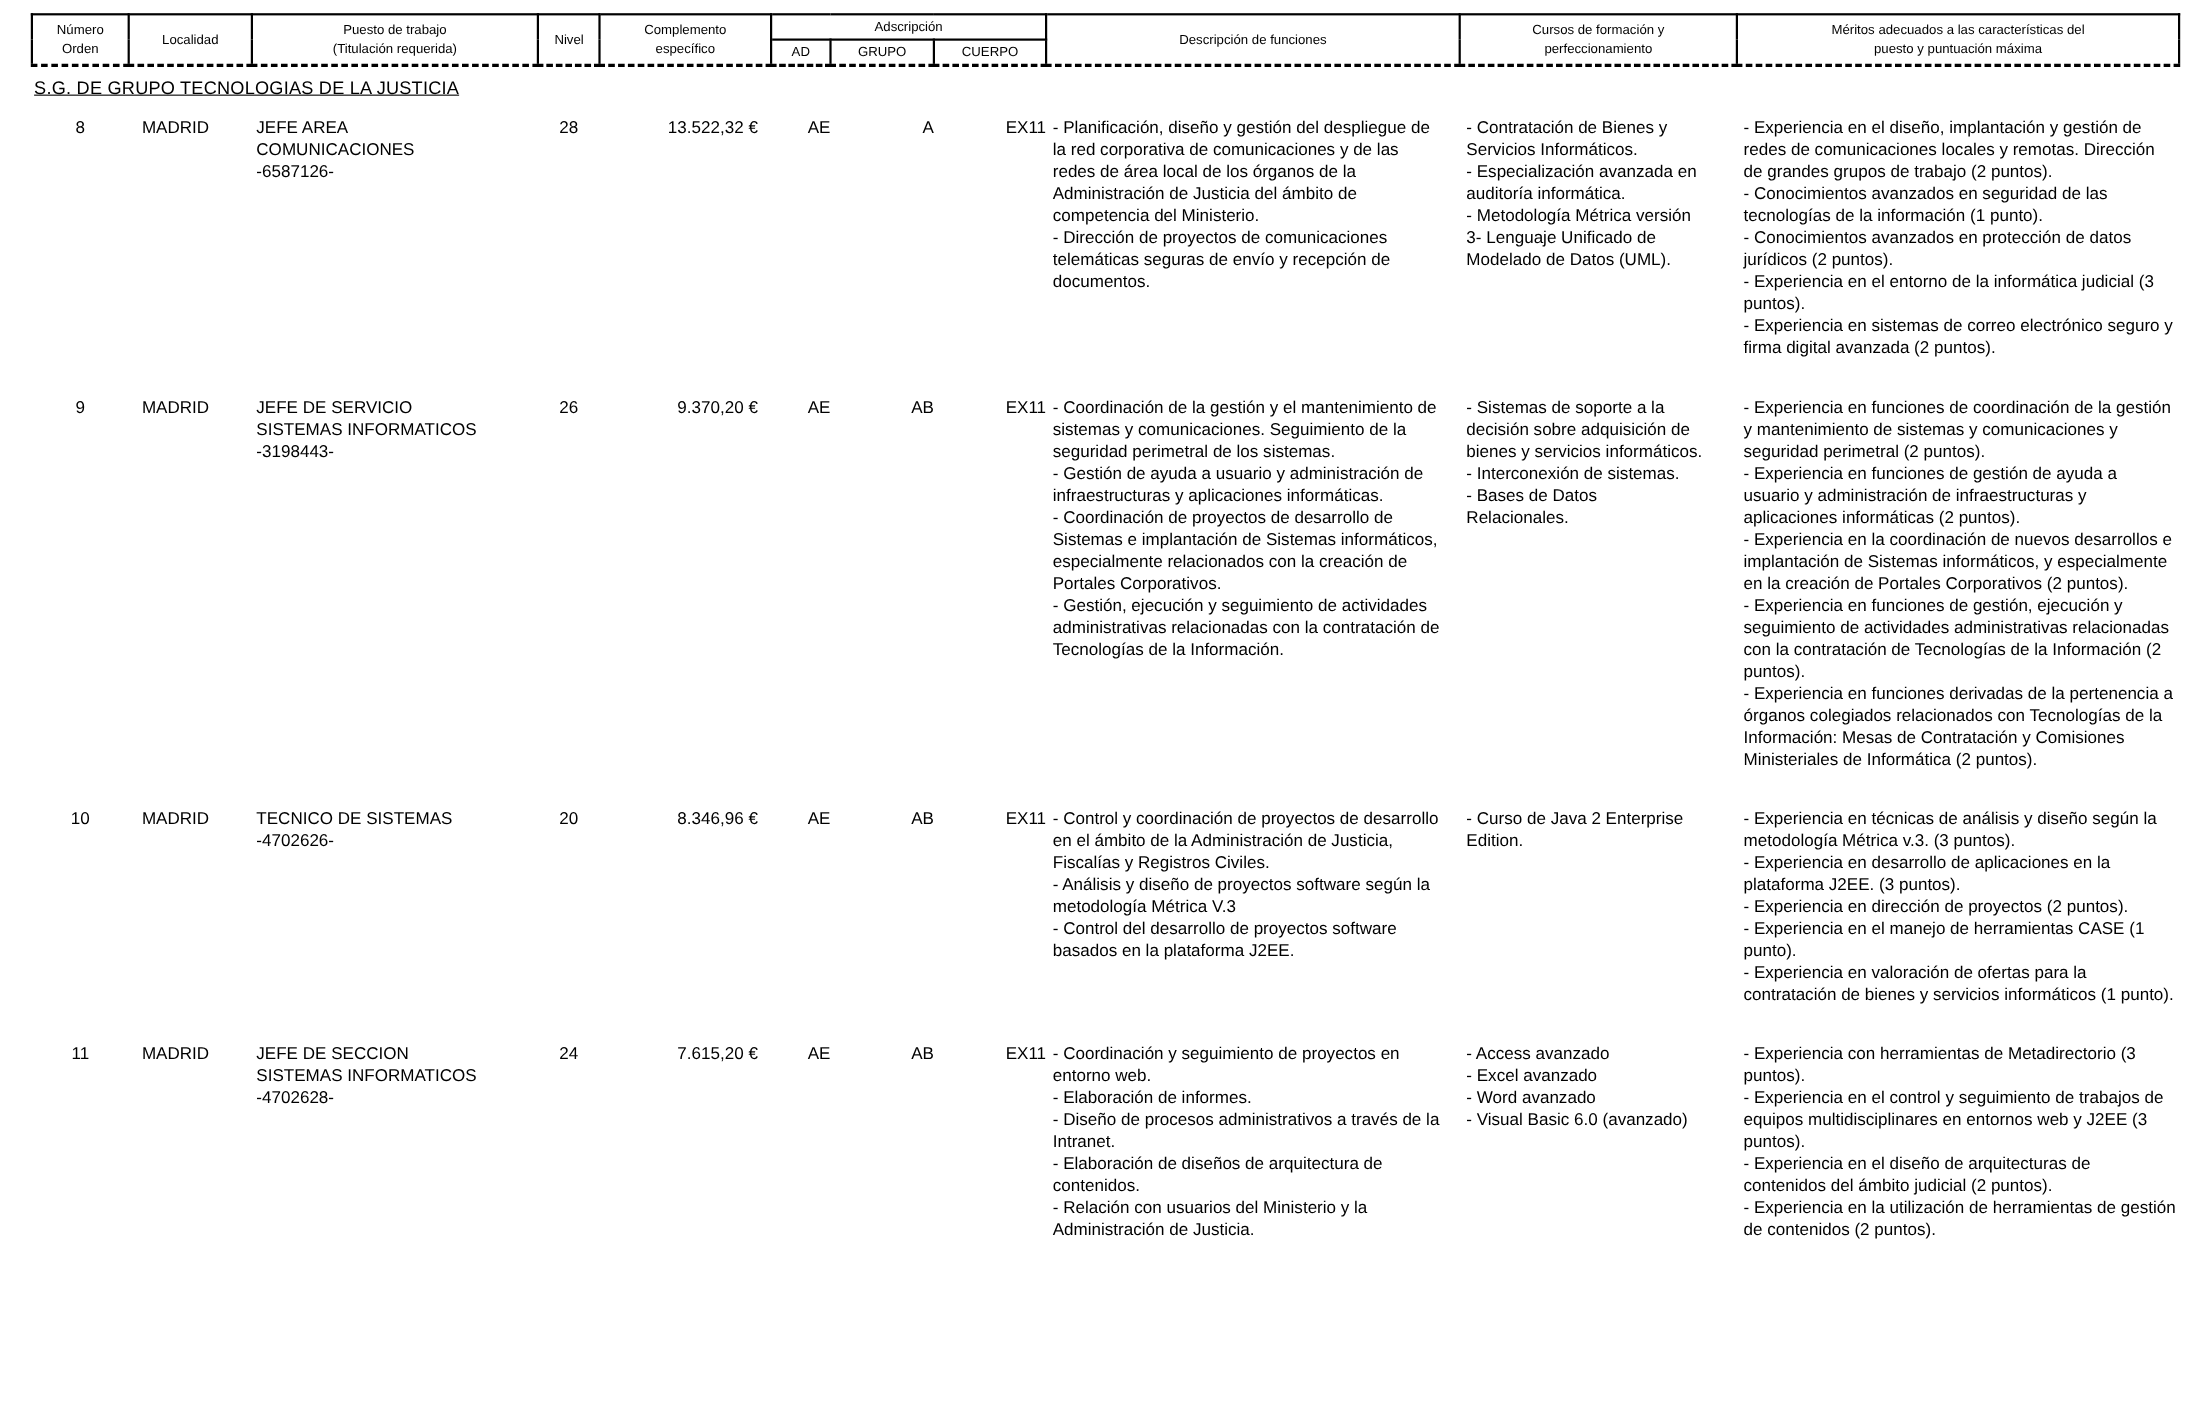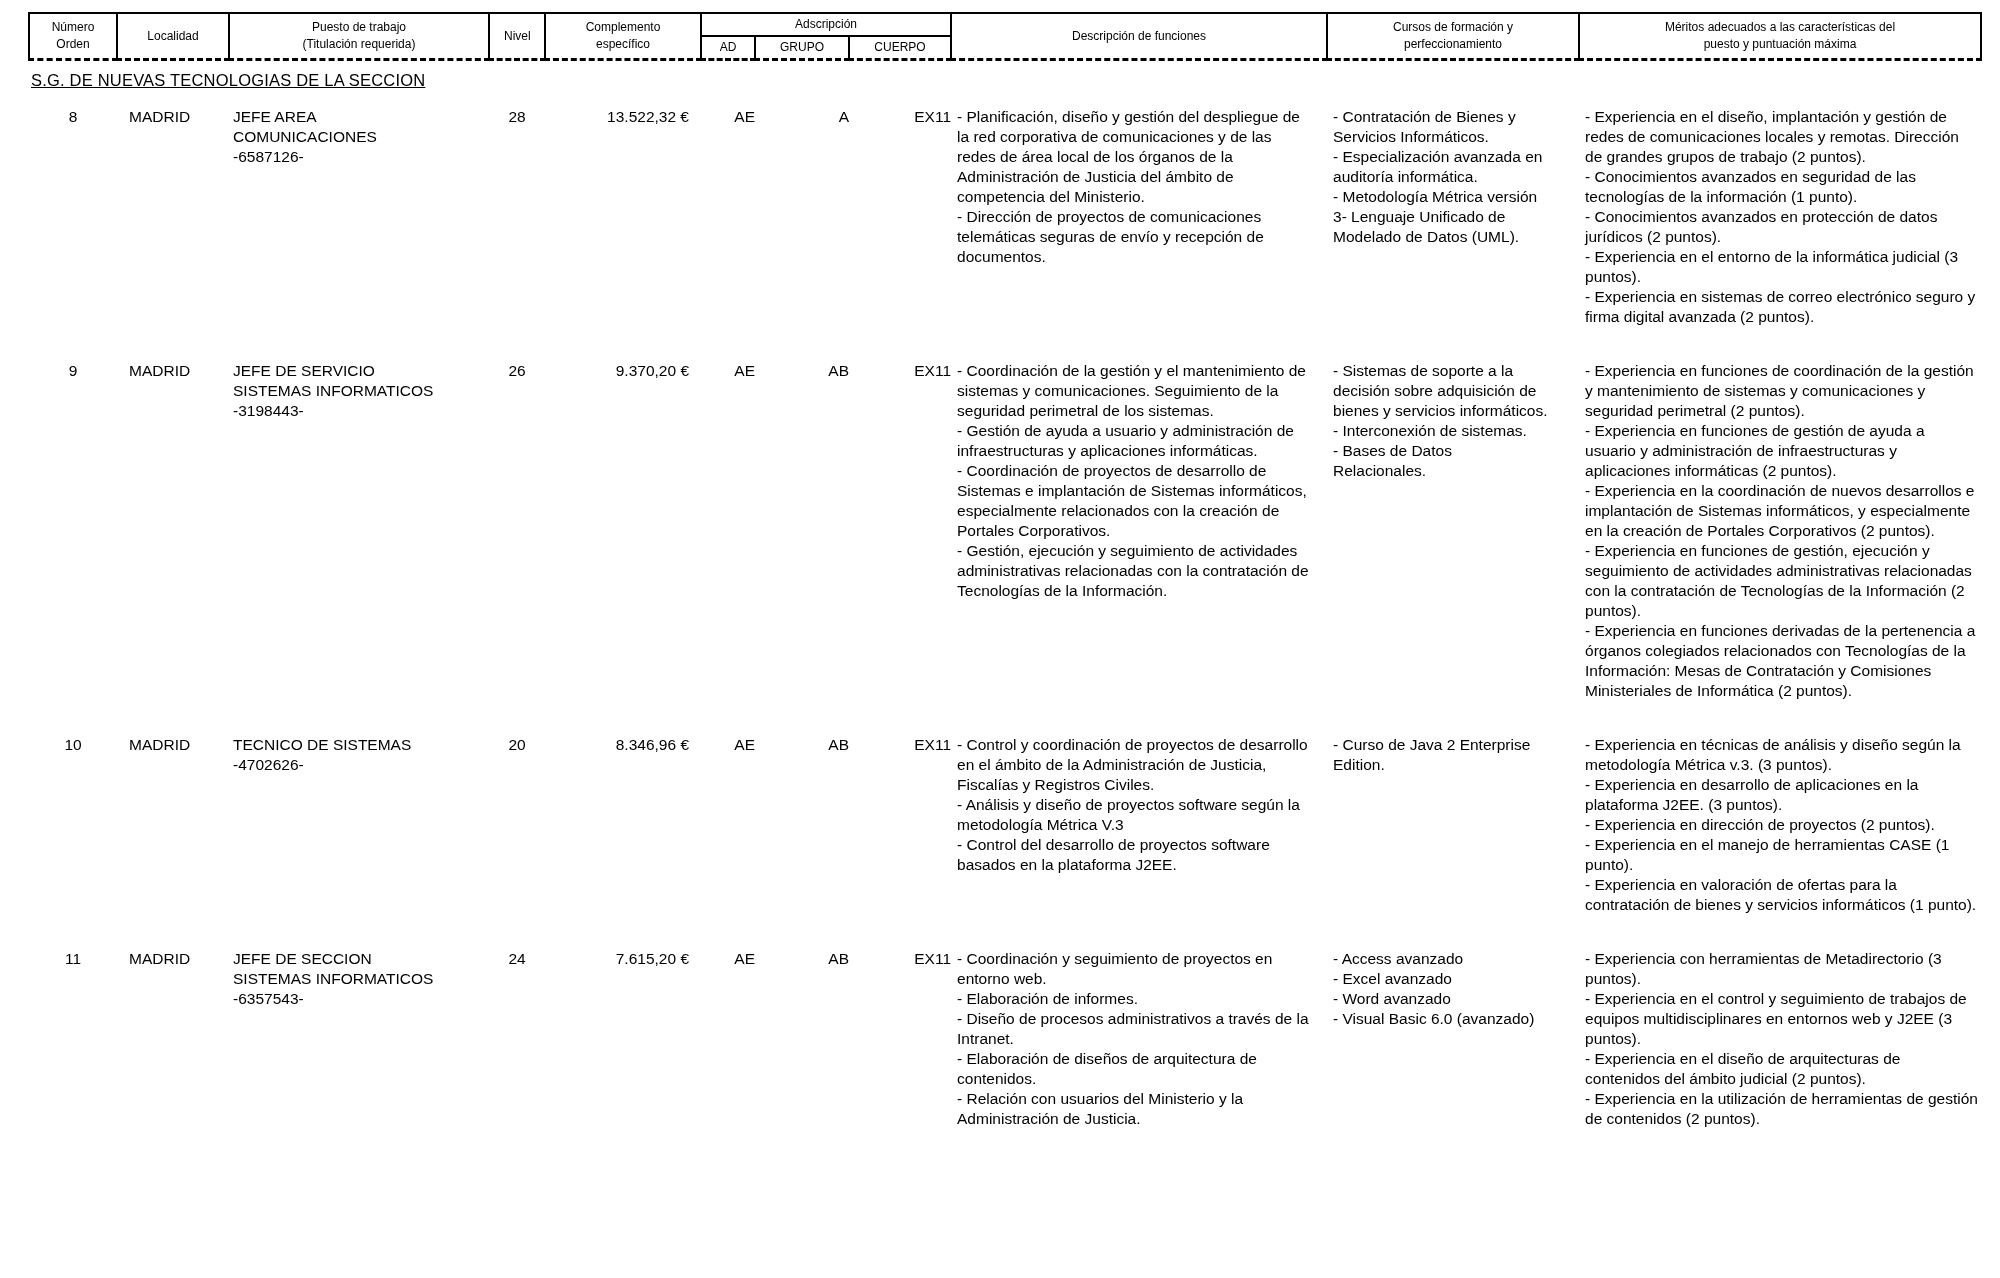--- a/index.html
+++ b/index.html
@@ -102,21 +102,21 @@
       <tr>
         <th>AD</th>
         <th>GRUPO</th>
         <th>CUERPO</th>
       </tr>
     </thead>
 
     <tbody>
       <tr class="section-row">
         <td colspan="11">
-          <span class="section-title">S.G. DE NUEVAS TECNOLOGIAS DE LA SECCION</span>
+          <span class="section-title">S.G. DE GRUPO TECNOLOGIAS DE LA JUSTICIA</span>
         </td>
       </tr>
 
       <tr class="data-row first">
         <td class="c-num">8</td>
         <td class="c-loc">MADRID</td>
         <td class="c-puesto">JEFE AREA
 COMUNICACIONES
 -6587126-</td>
         <td class="c-nivel">28</td>
@@ -180,21 +180,21 @@
 - Experiencia en dirección de proyectos (2 puntos).
 - Experiencia en el manejo de herramientas CASE (1 punto).
 - Experiencia en valoración de ofertas para la contratación de bienes y servicios informáticos (1 punto).</td>
       </tr>
 
       <tr class="data-row">
         <td class="c-num">11</td>
         <td class="c-loc">MADRID</td>
         <td class="c-puesto">JEFE DE SECCION
 SISTEMAS INFORMATICOS
--6357543-</td>
+-4702628-</td>
         <td class="c-nivel">24</td>
         <td class="c-comp">7.615,20 €</td>
         <td class="c-ad">AE</td>
         <td class="c-grupo">AB</td>
         <td class="c-cuerpo">EX11</td>
         <td class="c-desc">- Coordinación y seguimiento de proyectos en entorno web.
 - Elaboración de informes.
 - Diseño de procesos administrativos a través de la Intranet.
 - Elaboración de diseños de arquitectura de contenidos.
 - Relación con usuarios del Ministerio y la Administración de Justicia.</td>

